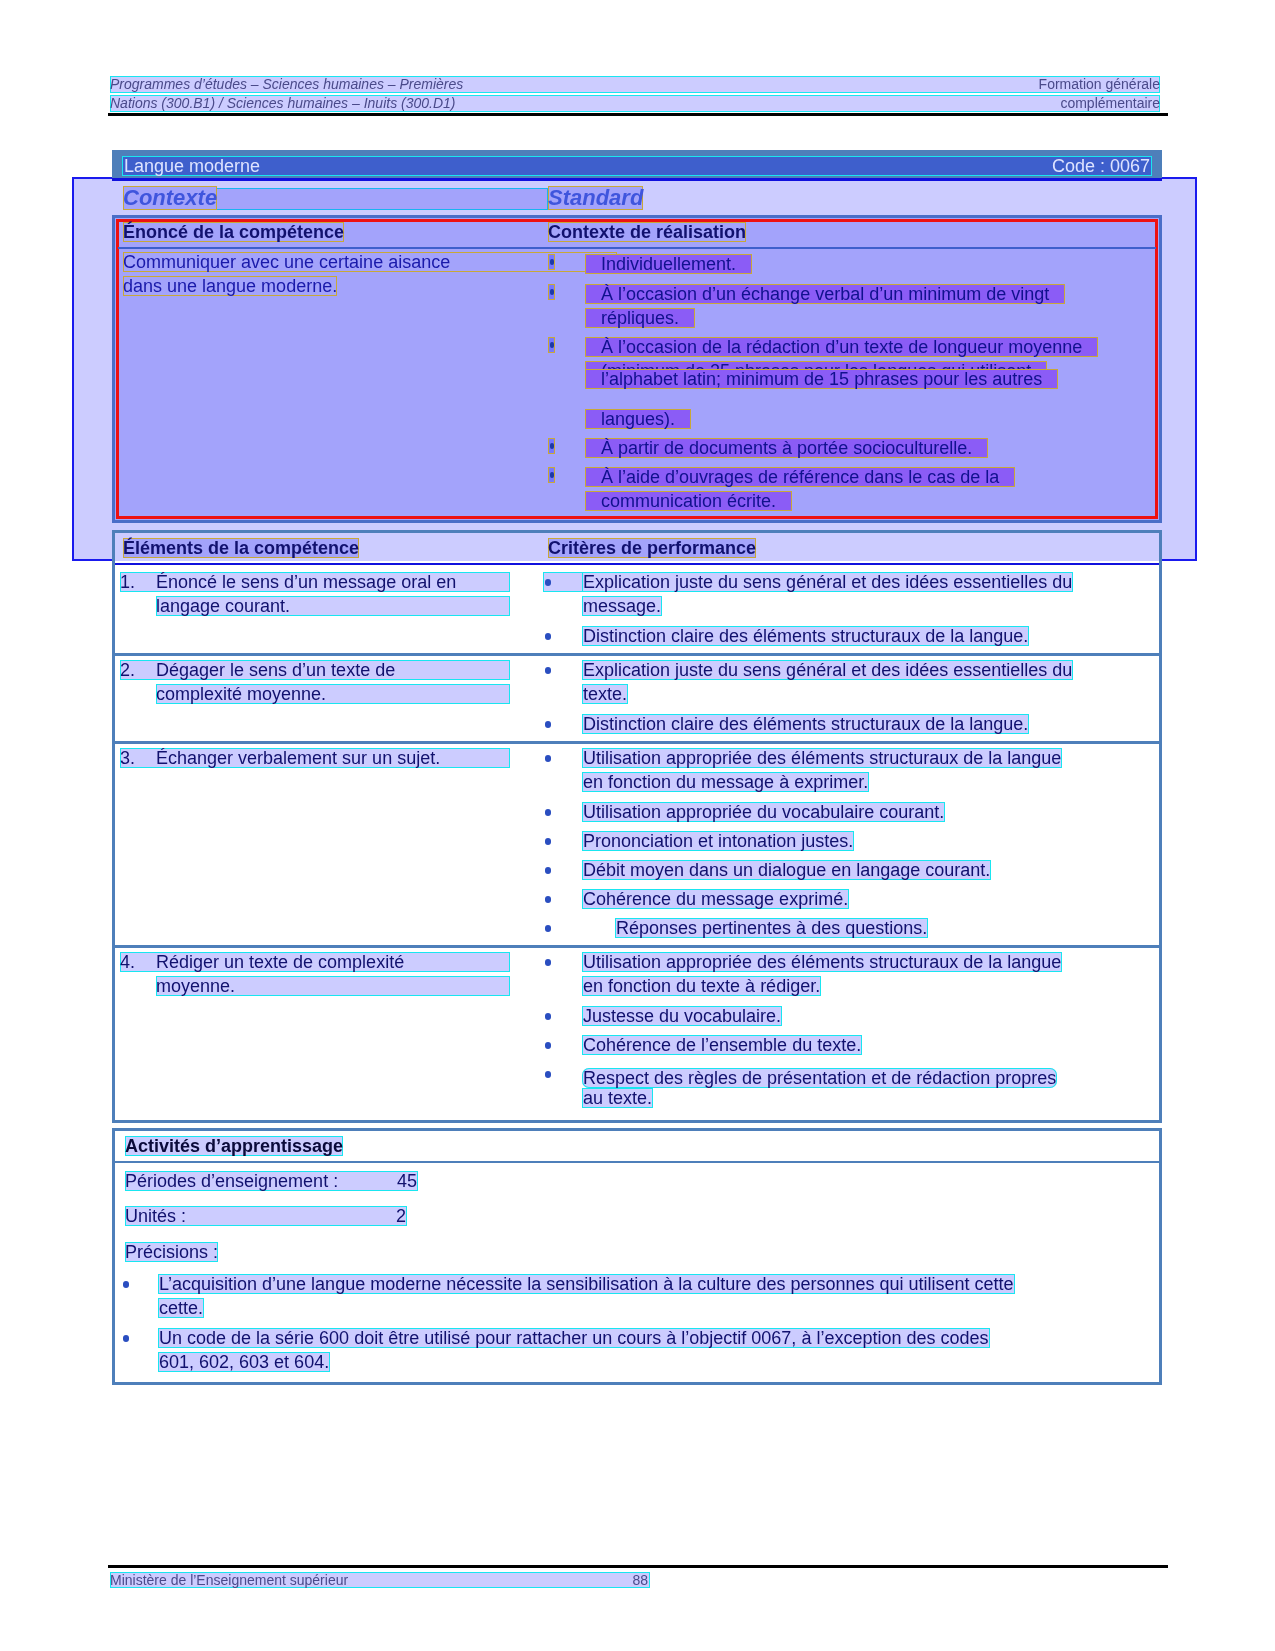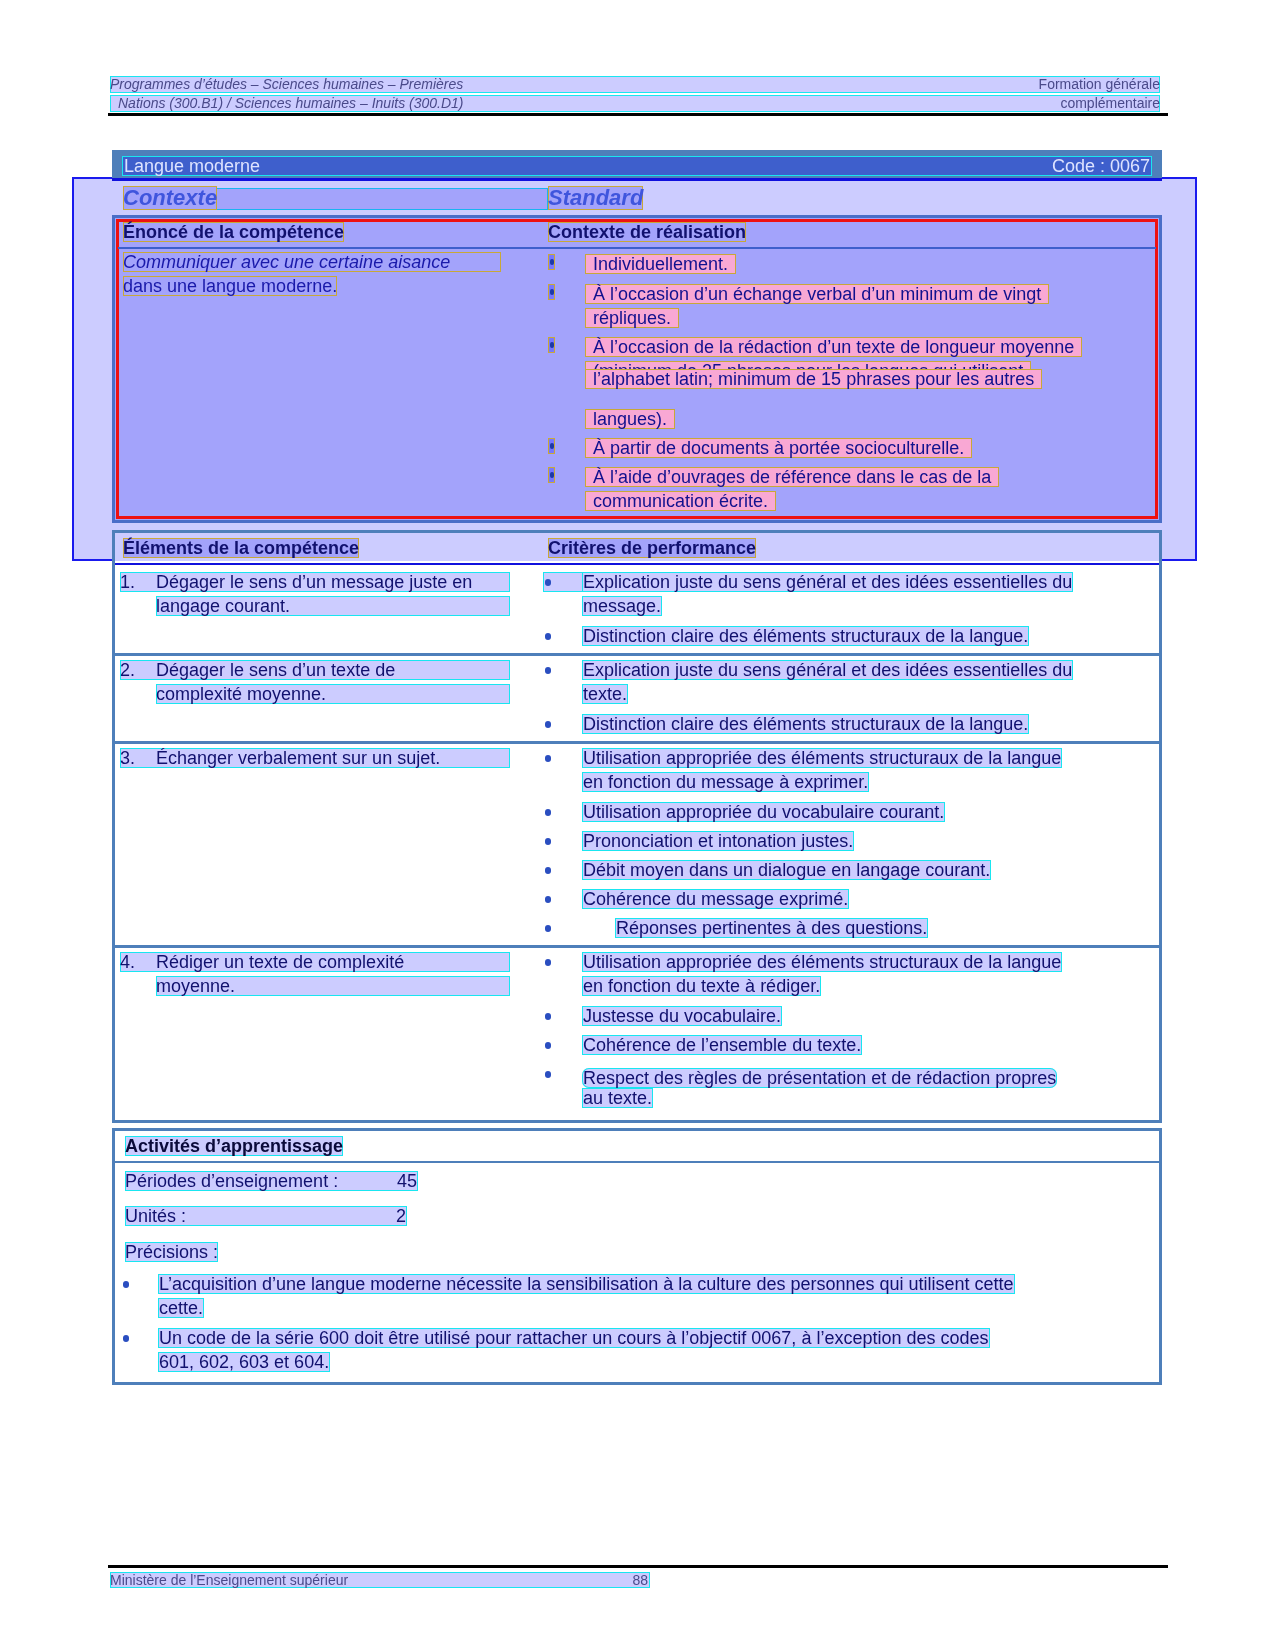--- a/index.html
+++ b/index.html
@@ -32,21 +32,21 @@
   
   .enonce-box { position: absolute; left: 112px; top: 215px; width: 1050px; height: 308px; border: 3px solid #4a6ec8; background: #a3a3fb; }
   .enonce-red { position: absolute; left: 116px; top: 219px; width: 1042px; height: 300px; border: 3px solid #ee1111; }
   .enonce-hrule { position: absolute; left: 118px; top: 247px; width: 1038px; height: 2px; background: #3e5fcc; }
   .col-head { position: absolute; font-size: 18px; font-weight: bold; color: #11116e; line-height: 20px; height: 20px; }
 
   .en-text { position: absolute; left: 123px; font-size: 18px; line-height: 20px; color: #1a1aaa; }
   .ctx-item { position: absolute; left: 548px; width: 600px; }
   .bullet { position: absolute; left: 0; width: 7px; height: 16px; background: #7777ff; box-shadow: 0 0 0 1px #c8a838 inset; }
   .bullet::after { content: ""; position: absolute; left: 2px; top: 5px; width: 4px; height: 6px; border-radius: 2px; background: #1e3aa8; }
-  .ctx-line { position: absolute; left: 37px; font-size: 18px; line-height: 20px; color: #11118e; white-space: nowrap; background: #f9a8d4; box-shadow: 0 0 0 1px #c8a838 inset; padding: 0 8px; }
+  .ctx-line { position: absolute; left: 37px; font-size: 18px; line-height: 20px; color: #11118e; white-space: nowrap; background: #8b5cf6; box-shadow: 0 0 0 1px #c8a838 inset; padding: 0 16px; }
 
   
   .elements-box { position: absolute; left: 112px; top: 530px; width: 1050px; height: 593px; border: 3px solid #4e7fba; background: #fff; }
   .el-head-band { position: absolute; left: 115px; top: 533px; width: 1044px; height: 28px; background: #ccccff; }
   .el-head-rule { position: absolute; left: 115px; top: 563px; width: 1044px; height: 2px; background: #1010dd; }
   .row-rule { position: absolute; left: 115px; width: 1044px; height: 3px; background: #4e7fba; }
 
   .num-item { position: absolute; left: 120px; width: 390px; font-size: 18px; line-height: 20px; color: #11116e; }
   .num-item .line { position: absolute; height: 20px; white-space: nowrap; background: #ccccff; box-shadow: 0 0 0 1px #19e6f0 inset; }
   .num-item .no { position: absolute; left: 0; }
@@ -67,21 +67,21 @@
   .foot-text .pg { position: absolute; right: 2px; }
 </style>
 </head>
 <body>
 
 <div class="page-header">
   <div class="ph-line hl ph-left" style="top:0;">
     <span style="font-style:italic;">Programmes d’études – Sciences humaines – Premières</span>
     <span class="ph-right-text">Formation générale</span>
   </div>
-  <div class="ph-line hl ph-left" style="top:19px;padding-left:8px;">
+  <div class="ph-line hl ph-left" style="top:19px;">
     <span style="font-style:italic;">Nations (300.B1) / Sciences humaines – Inuits (300.D1)</span>
     <span class="ph-right-text">complémentaire</span>
   </div>
 </div>
 <div class="ph-rule"></div>
 
 <div class="overlay-box"></div>
 
 <div class="title-bar">
   <div class="title-inner">
@@ -94,21 +94,21 @@
 <div class="obj-bar"></div>
 <div class="italic-head hlw" style="left:123px;">Contexte</div>
 <div class="italic-head hlw" style="left:548px;">Standard</div>
 
 <div class="enonce-box"></div>
 <div class="enonce-red"></div>
 <div class="col-head hlw" style="left:123px; top:222px;">Énoncé de la compétence</div>
 <div class="col-head hlw" style="left:548px; top:222px;">Contexte de réalisation</div>
 <div class="enonce-hrule"></div>
 
-<div class="en-text hlw" style="top:252px; width:378px;font-style:italic;">Communiquer avec une certaine aisance</div>
+<div class="en-text hlw" style="top:252px; width:494px;">Communiquer avec une certaine aisance</div>
 <div class="en-text hlw" style="top:276px;">dans une langue moderne.</div>
 
 <div class="ctx-item" style="top:254px;">
   <span class="bullet"></span>
   <span class="ctx-line" style="top:0;">Individuellement.</span>
 </div>
 <div class="ctx-item" style="top:284px;">
   <span class="bullet"></span>
   <span class="ctx-line" style="top:0;">À l’occasion d’un échange verbal d’un minimum de vingt</span>
   <span class="ctx-line" style="top:24px;">répliques.</span>
@@ -132,21 +132,21 @@
 
 <div class="elements-box"></div>
 <div class="el-head-band"></div>
 <div class="col-head hlw" style="left:123px; top:538px;">Éléments de la compétence</div>
 <div class="col-head hlw" style="left:548px; top:538px;">Critères de performance</div>
 <div class="el-head-rule"></div>
 
 <div class="num-item" style="top:572px;">
   <span class="line" style="left:0; top:0; width:390px;">
     <span class="no">1.</span>
-    <span style="position:absolute; left:36px;">Dégager le sens d’un message juste en</span>
+    <span style="position:absolute; left:36px;">Énoncé le sens d’un message oral en</span>
   </span>
   <span class="line" style="left:36px; top:24px; width:354px;">langage courant.</span>
 </div>
 <div class="crit" style="top:572px;">
   <span class="dotbox"></span>
     <span class="dot"></span>
   <span class="line" style="top:0;">Explication juste du sens général et des idées essentielles du</span>
   <span class="line" style="top:24px;">message.</span>
 </div>
 <div class="crit" style="top:626px;">

